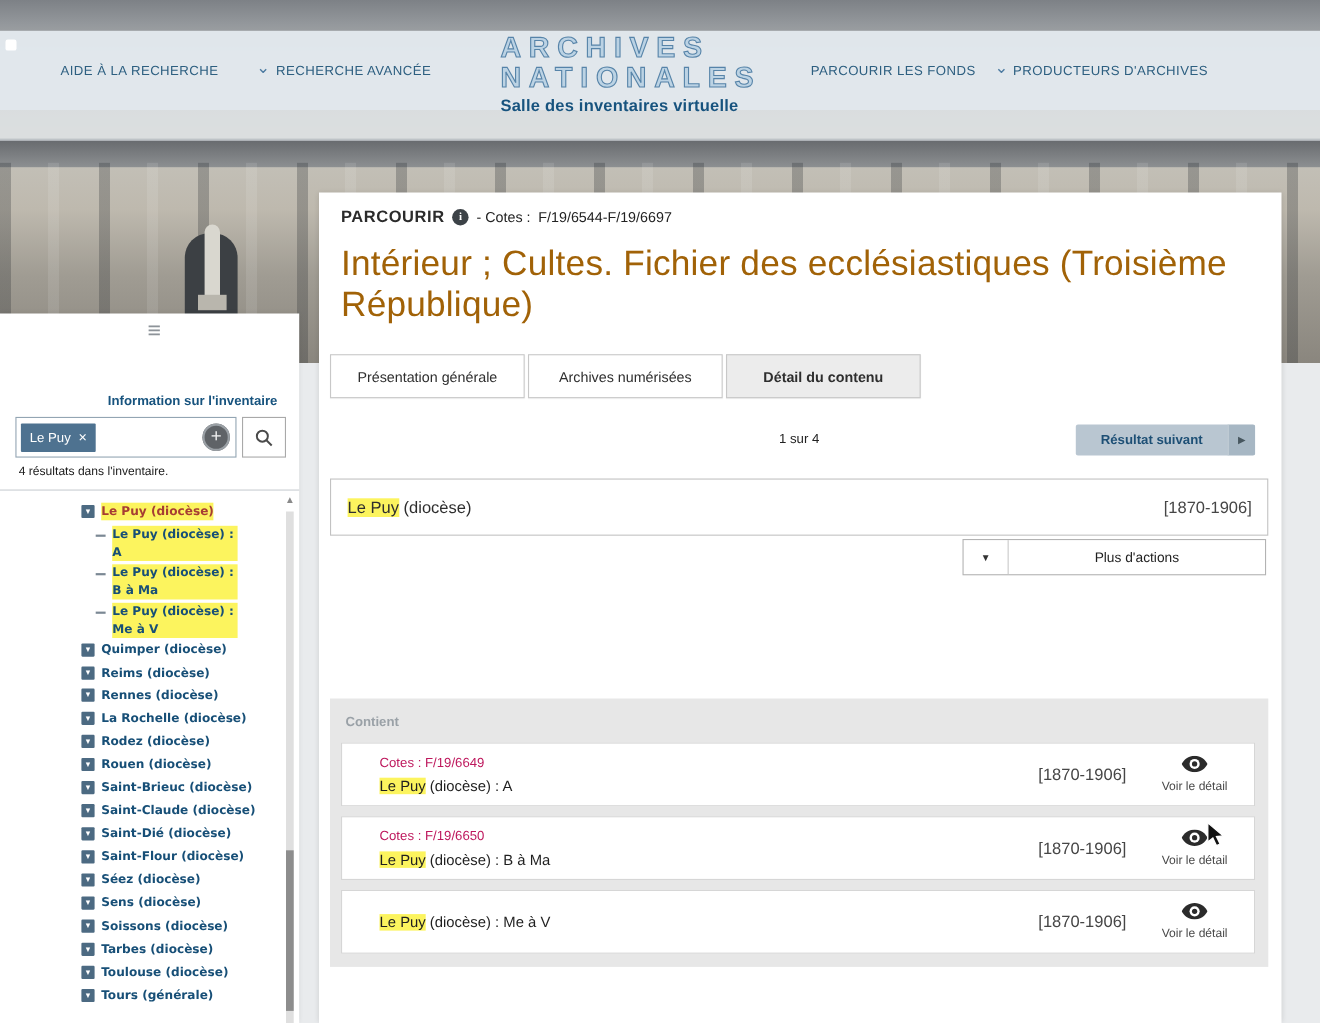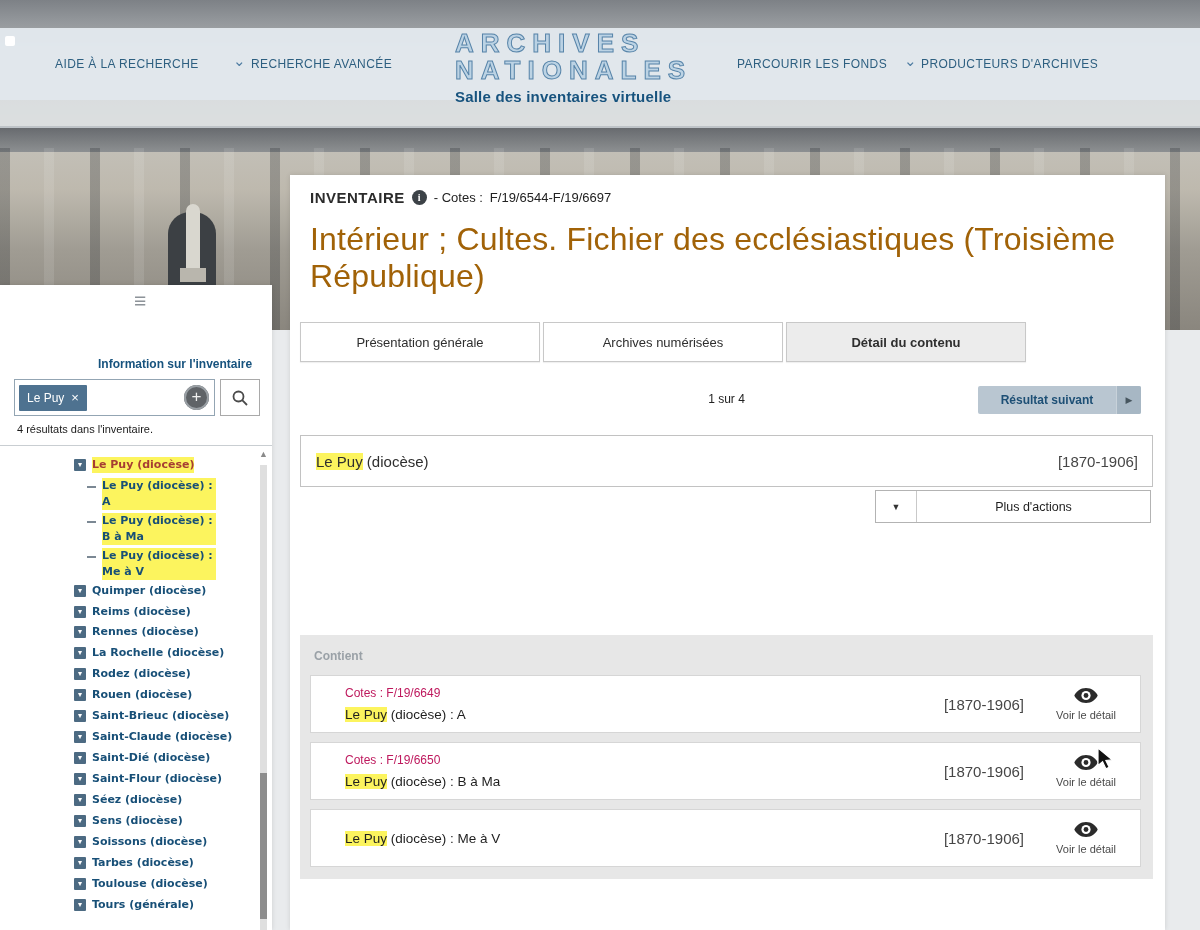--- a/index.html
+++ b/index.html
@@ -59,21 +59,21 @@
   .sb-thumb { position:absolute; left:0; width:100%; top:308px; height:146px; background:#8d8d8d; cursor:grab; }
 
   
   .main { position:absolute; left:290px; top:175px; width:875px; height:755px; background:#fff; padding:14px 12px 0 10px; box-shadow:0 0 5px rgba(0,0,0,0.12); }
   .inv-line { margin-left:10px; display:flex; align-items:center; gap:7px; }
   .inv-label { font-size:15px; font-weight:bold; letter-spacing:0.5px; color:#2b2b2b; }
   .info-i { width:15px; height:15px; border-radius:50%; background:#3c4247; color:#fff; font-size:10px; font-weight:bold; text-align:center; line-height:15px; font-family:"Liberation Serif",serif; cursor:pointer; }
   .inv-cotes { font-size:13px; color:#222; }
   .page-title { margin:15px 0 0 10px; font-size:32px; font-weight:400; color:#a16207; letter-spacing:0.2px; }
   .tabs { display:flex; gap:3px; margin-top:27px; }
-  .tab { width:240px; height:40px; border:1px solid #c8c8c8; background:#fff; display:flex; align-items:center; justify-content:center;
+  .tab { width:177px; height:40px; border:1px solid #c8c8c8; background:#fff; display:flex; align-items:center; justify-content:center;
     font-size:13px; color:#2e2e2e; cursor:pointer; box-shadow:0 1px 1px rgba(0,0,0,0.06); }
   .tab.active { font-weight:bold; background:#ececec; }
   .pagrow { position:relative; margin-top:24px; height:28px; }
   .pag { text-align:center; font-size:12px; color:#222; padding-top:6px; }
   .next-btn { position:absolute; right:12px; top:0; width:163px; height:28px; background:#b9c6d1; display:flex; cursor:pointer; border-radius:2px; overflow:hidden; }
   .next-lbl { flex:1; display:flex; align-items:center; justify-content:center; font-size:12px; font-weight:bold; color:#1d4f75; }
   .next-arr { width:25px; background:#a7b7c4; display:flex; align-items:center; justify-content:center; font-size:9px; color:#47565f; border-left:1px solid #c8d2da; }
   .pos-box { margin-top:23px; background:#ececec; padding:12px 16px 13px; }
   .pos-label { font-size:12px; font-weight:bold; color:#9aa1a7; }
   .pos-link { display:inline-block; margin-top:11px; font-size:12px; font-weight:bold; color:#17538a; text-decoration:underline; cursor:pointer; }
@@ -238,21 +238,21 @@
         <div class="sb-up">▲</div>
         <div class="sb-track">
           <div class="sb-thumb"></div>
         </div>
       </div>
     </div>
   </div>
 
   <div class="main">
     <div class="inv-line">
-      <span class="inv-label">INVENTAIRE</span>
+      <span class="inv-label">PARCOURIR</span>
       <span class="info-i">i</span>
       <span class="inv-cotes">- Cotes :</span>
       <span class="inv-cotes">F/19/6544-F/19/6697</span>
     </div>
 
     <div class="page-title">Intérieur ; Cultes. Fichier des ecclésiastiques (Troisième République)</div>
 
     <div class="tabs">
       <div class="tab">Présentation générale</div>
       <div class="tab">Archives numérisées</div>

